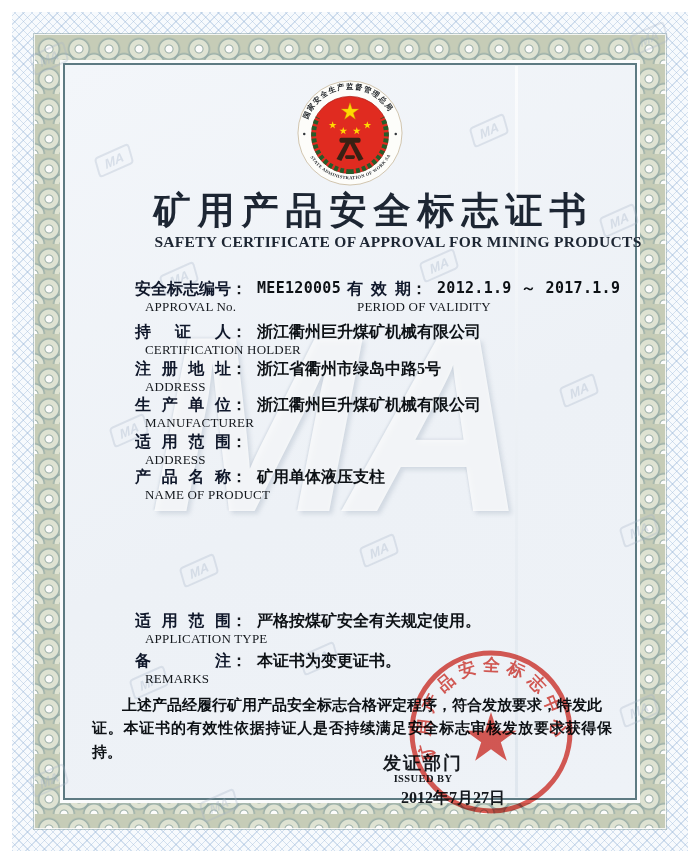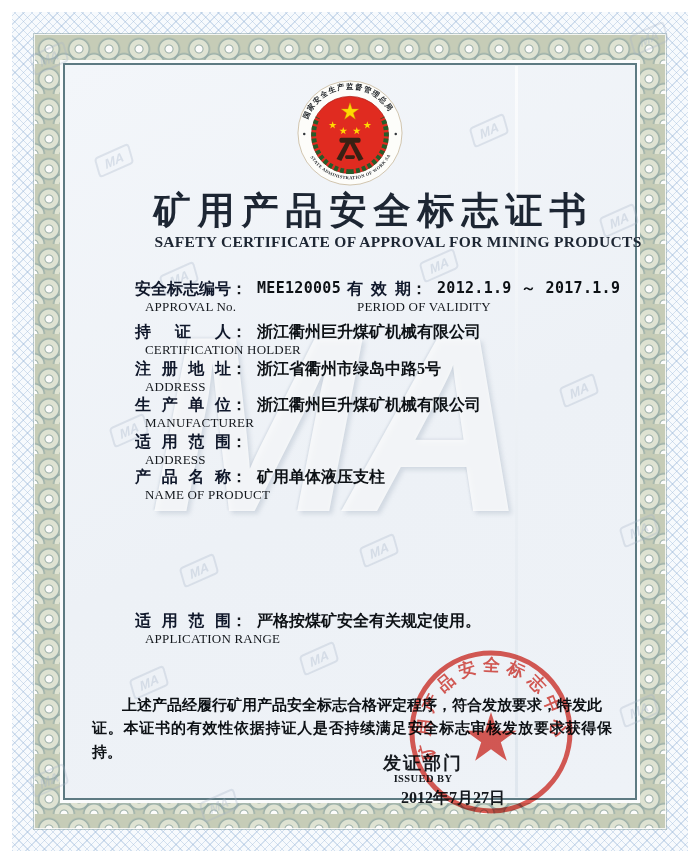--- a/index.html
+++ b/index.html
@@ -172,22 +172,26 @@
     <span class="val">浙江衢州巨升煤矿机械有限公司</span>
   </div>
   <div class="row r4">
     <span class="lblwrap"><span class="lbl">适用范围</span><span class="colon">：</span><span class="sub">ADDRESS</span></span>
   </div>
   <div class="row r5">
     <span class="lblwrap"><span class="lbl">产品名称</span><span class="colon">：</span><span class="sub">NAME OF PRODUCT</span></span>
     <span class="val">矿用单体液压支柱</span>
   </div>
   <div class="row r8">
-    <span class="lblwrap"><span class="lbl">适用范围</span><span class="colon">：</span><span class="sub">APPLICATION RANGE</span></span>
+    <span class="lblwrap"><span class="lbl">适用范围</span><span class="colon">：</span><span class="sub">APPLICATION TYPE</span></span>
     <span class="val">严格按煤矿安全有关规定使用。</span>
+  </div>
+  <div class="row r9">
+    <span class="lblwrap"><span class="lbl">备注</span><span class="colon">：</span><span class="sub">REMARKS</span></span>
+    <span class="val">本证书为变更证书。</span>
   </div>
 
   <div class="statement">
     <div class="st1">上述产品经履行矿用产品安全标志合格评定程序，符合发放要求，特发此</div>
     <div class="st2">证。本证书的有效性依据持证人是否持续满足安全标志审核发放要求获得保持。</div>
   </div>
 
   <div class="issued-cn">发证部门</div>
   <div class="issued-en">ISSUED BY</div>
   <div class="date">2012年7月27日</div>

